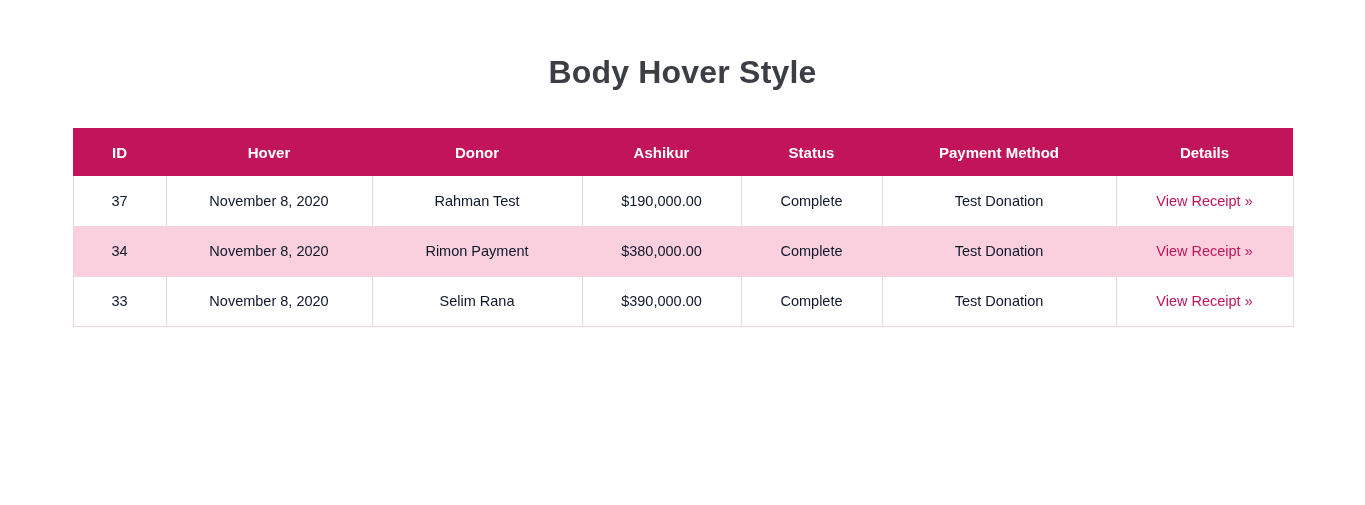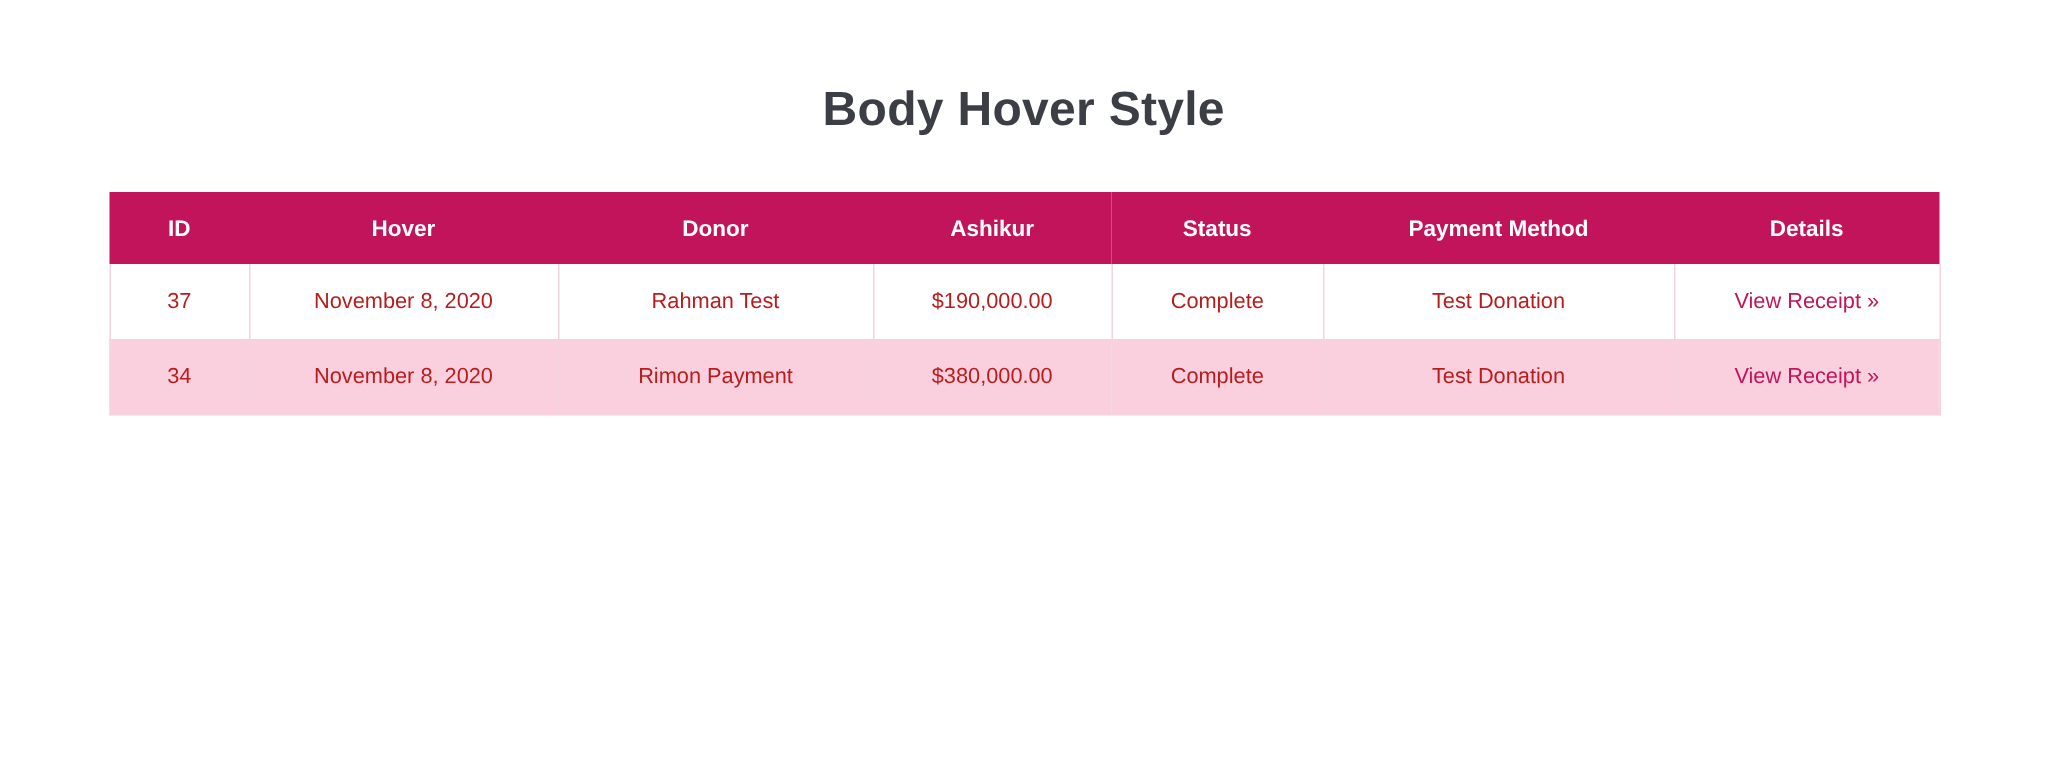--- a/index.html
+++ b/index.html
@@ -49,21 +49,21 @@
     vertical-align: middle;
     border: none;
     padding: 0 6px;
     box-sizing: border-box;
   }
   table.donations tbody td {
     height: 50px;
     text-align: center;
     vertical-align: middle;
     font-size: 14.5px;
-    color: #b91c1c;
+    color: #0f172a;
     border-right: 1px solid #f2d3de;
     border-bottom: 1px solid #f2d3de;
     padding: 0 6px;
     box-sizing: border-box;
     background: #ffffff;
   }
   table.donations tbody tr td:first-child {
     border-left: 1px solid #f2d3de;
   }
   table.donations tbody tr.hovered td {
@@ -127,17 +127,26 @@
         </tr>
         <tr class="hovered">
           <td>34</td>
           <td>November 8, 2020</td>
           <td>Rimon Payment</td>
           <td>$380,000.00</td>
           <td>Complete</td>
           <td>Test Donation</td>
           <td class="details-cell"><a class="details-link" href="#">View Receipt »</a></td>
         </tr>
+        <tr>
+          <td>33</td>
+          <td>November 8, 2020</td>
+          <td>Selim Rana</td>
+          <td>$390,000.00</td>
+          <td>Complete</td>
+          <td>Test Donation</td>
+          <td class="details-cell"><a class="details-link" href="#">View Receipt »</a></td>
+        </tr>
       </tbody>
     </table>
   </div>
 
 </div>
 
 </body></html>

